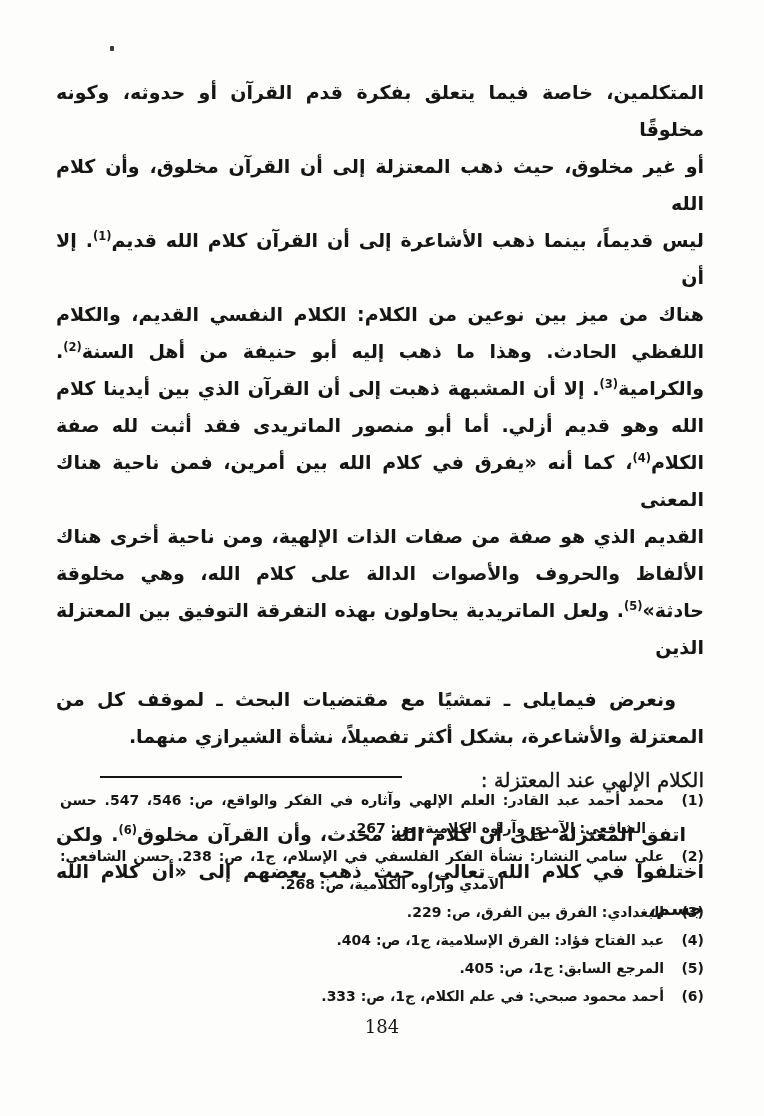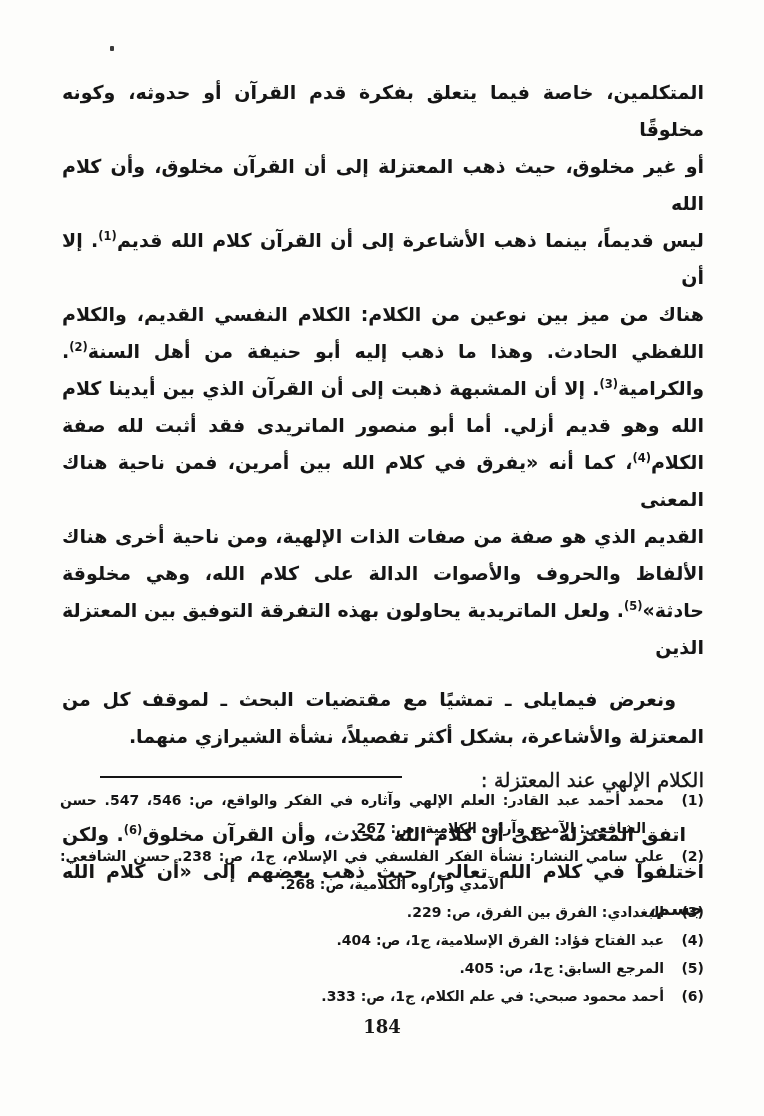--- a/index.html
+++ b/index.html
@@ -11,21 +11,21 @@
     font-family:"DejaVu Sans",sans-serif;
     color:#161616;
     direction:rtl;
     overflow:hidden;
   }
   .artifact-dot{
     position:absolute;left:110px;top:46px;width:4px;height:5px;
     background:#3a3a3a;border-radius:1px;
   }
   .body-text{
-    position:absolute;top:74px;right:60px;left:62px;
+    position:absolute;top:74px;right:60px;left:56px;
   }
   .line{
     font-size:19px;line-height:37px;font-weight:700;
     letter-spacing:0;
   }
   .line.justify{text-align:justify;text-align-last:justify;}
   .line.endline{text-align:right;}
   .para{margin:0;}
   .b1{margin-top:15px;}
   .b3{margin-top:19px;}
@@ -49,21 +49,21 @@
   }
   .fn{display:flex;align-items:flex-start;}
   .fn-num{flex:0 0 40px;text-align:right;}
   .fn-body{flex:1 1 auto;min-width:0;}
   .fn-line{text-align:right;}
   .fn-line.justify{text-align:justify;text-align-last:justify;}
   .page-number{
     position:absolute;top:1016px;left:0;right:0;
     text-align:center;
     font-family:"DejaVu Serif",serif;
-    font-size:18px;font-weight:700;
+    font-size:18px;font-weight:400;
     direction:ltr;
   }
 </style>
 </head>
 <body>
 
 <div class="page">
   <div class="artifact-dot"></div>
 
   <main class="body-text" id="body-blocks">

